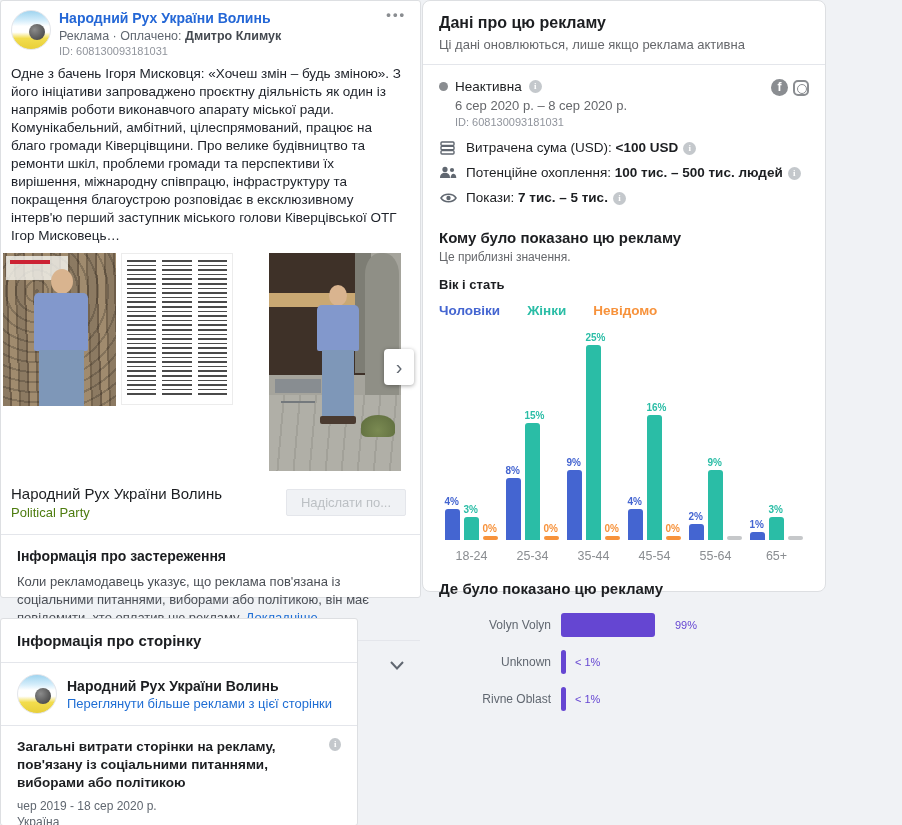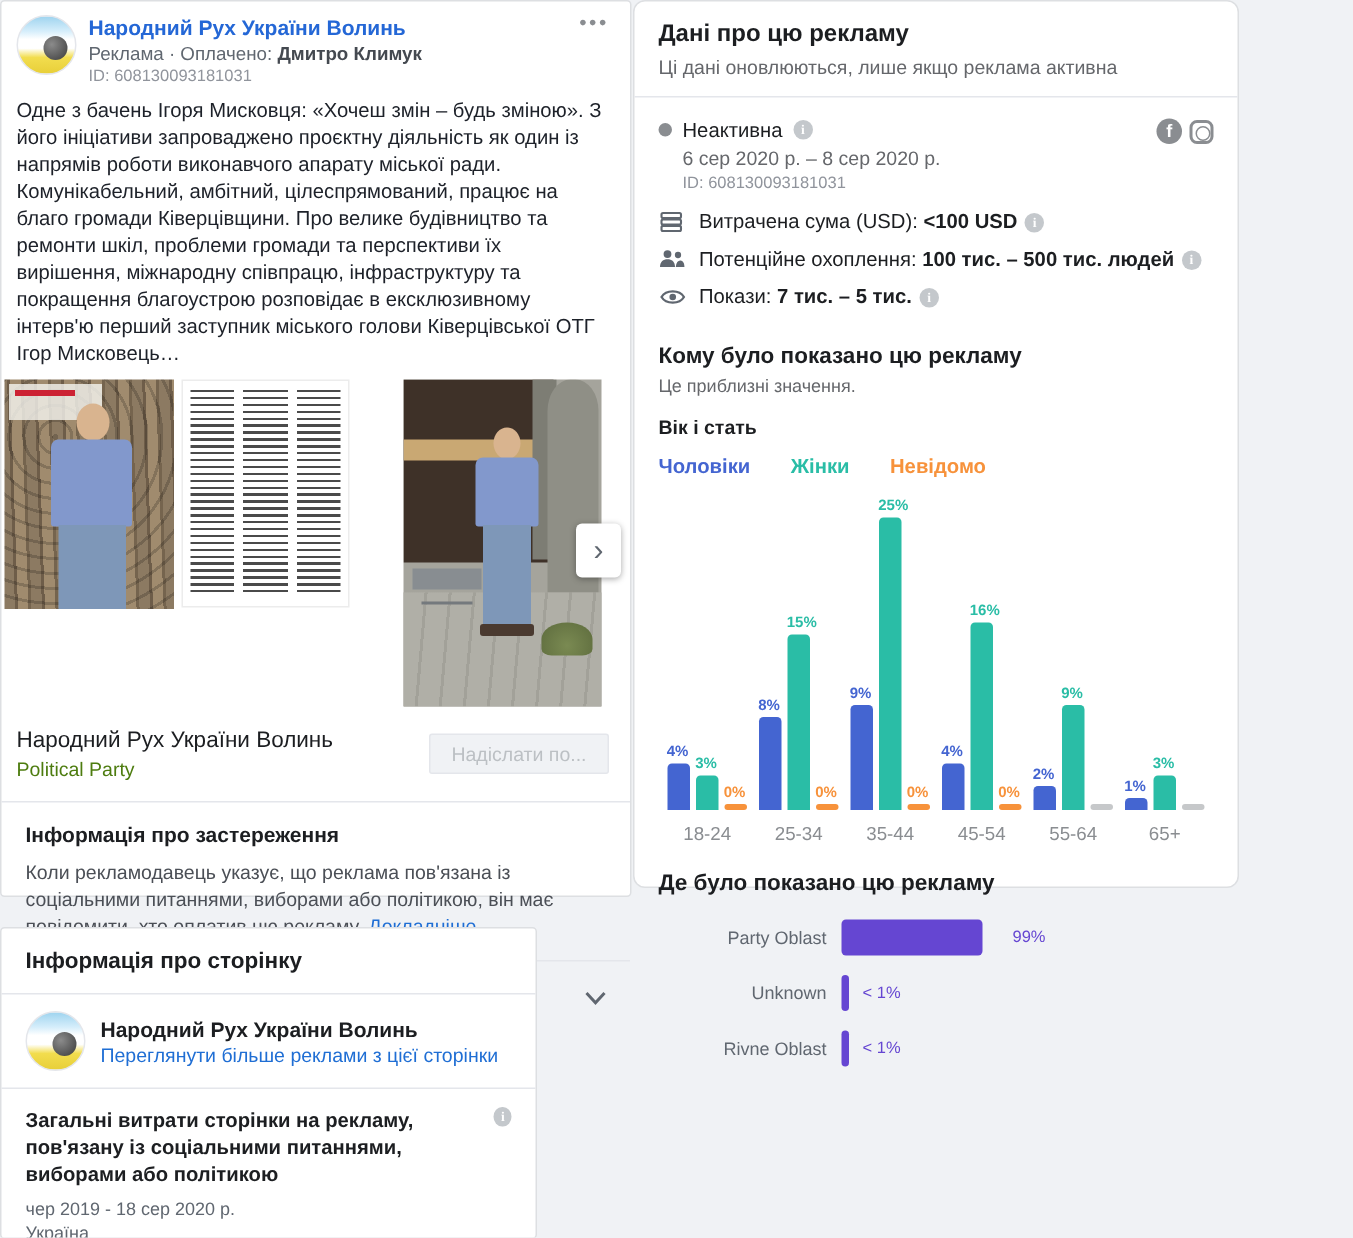--- a/index.html
+++ b/index.html
@@ -369,21 +369,21 @@
             </div>
           </div>
           <div class="x-label">65+</div>
         </div>
       </div>
   </div>
   <div class="regions">
     <div class="reg-title">Де було показано цю рекламу</div>
     <div id="regions-chart">
         <div class="reg-row">
-          <div class="reg-label">Party Oblast</div>
+          <div class="reg-label">Volyn Volyn</div>
           <div class="reg-bar" style="background: rgb(101, 70, 210); width: 94px;"></div>
           <div class="reg-val" style="color: rgb(101, 70, 210); margin-left: 20px;">99%</div>
         </div>
         <div class="reg-row">
           <div class="reg-label">Unknown</div>
           <div class="reg-bar" style="background: rgb(101, 70, 210); width: 5px;"></div>
           <div class="reg-val" style="color: rgb(101, 70, 210);">&lt; 1%</div>
         </div>
         <div class="reg-row">
           <div class="reg-label">Rivne Oblast</div>

